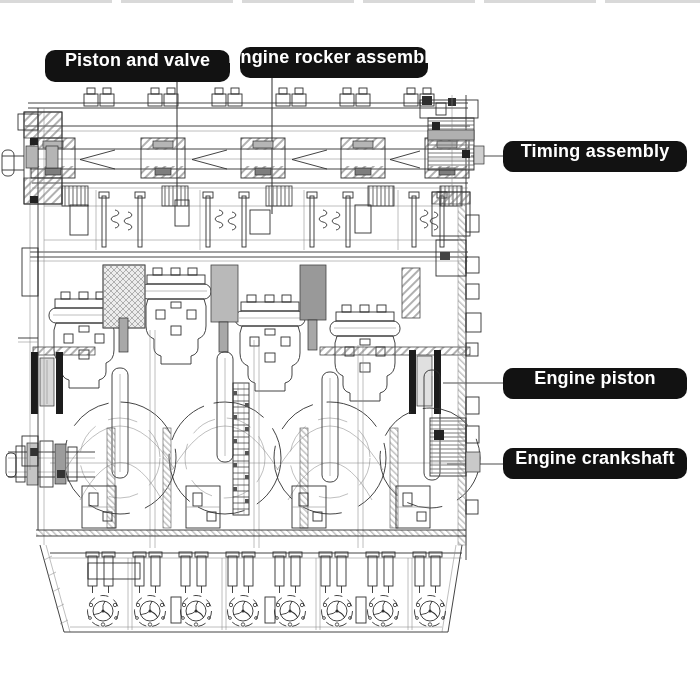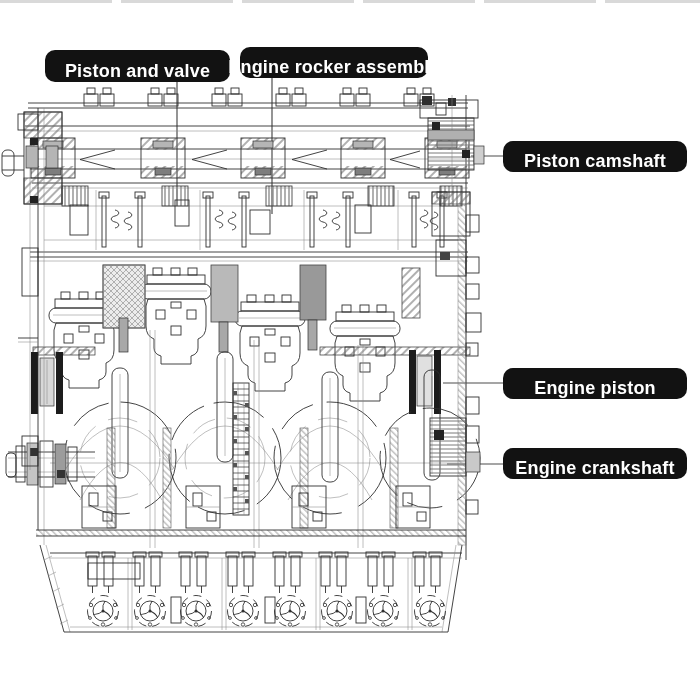--- a/index.html
+++ b/index.html
@@ -1,20 +1,20 @@
 <!DOCTYPE html>
 <html style="--callout-background: #121212; --callout-text: #ffffff; --leader-line: #4d4d4d; --top-strip: #d9d9d9; --drawing-line: #2f2f2f;"><head>
 <meta charset="utf-8">
 <style>
   html,body{margin:0;padding:0;background:#fff;}
   .stage{position:relative;width:700px;height:700px;background:#fff;overflow:hidden;
          font-family:"Liberation Sans", sans-serif;}
   .film-strip{position:absolute;left:0;top:0;width:700px;height:3px;
               background:repeating-linear-gradient(90deg, var(--top-strip,#d9d9d9) 0 112px, #ffffff 112px 121px);}
-  .callout{position:absolute;display:flex;align-items:flex-end;justify-content:center;
+  .callout{position:absolute;display:flex;align-items:flex-start;justify-content:center;
            background:var(--callout-background,#121212);color:var(--callout-text,#ffffff);
            border-radius:10px;font-size:18px;font-weight:600;white-space:nowrap;letter-spacing:.2px;}
   svg{position:absolute;left:0;top:0;}
   .ln{stroke:#2f2f2f;stroke-width:.9;fill:none;}
   .lt{stroke:#8a8a8a;stroke-width:.55;fill:none;}
   .leader{stroke:var(--leader-line,#555);stroke-width:1.2;fill:none;}
 </style>
 </head>
 <body>
 
@@ -422,21 +422,21 @@
     </g>
   </svg>
 
   <div class="callout" style="left:45px;top:50px;width:185px;height:32px">
     <span>Piston and valve</span>
   </div>
   <div class="callout" style="left:240px;top:47px;width:188px;height:31px">
     <span>Engine rocker assembly</span>
   </div>
   <div class="callout" style="left:503px;top:141px;width:184px;height:31px">
-    <span>Piston camshaft</span>
+    <span>Timing assembly</span>
   </div>
   <div class="callout" style="left:503px;top:448px;width:184px;height:31px">
     <span>Engine crankshaft</span>
   </div>
   <div class="callout" style="left:503px;top:368px;width:184px;height:31px">
     <span>Engine piston</span>
   </div>
 </div>
 
 </body></html>

